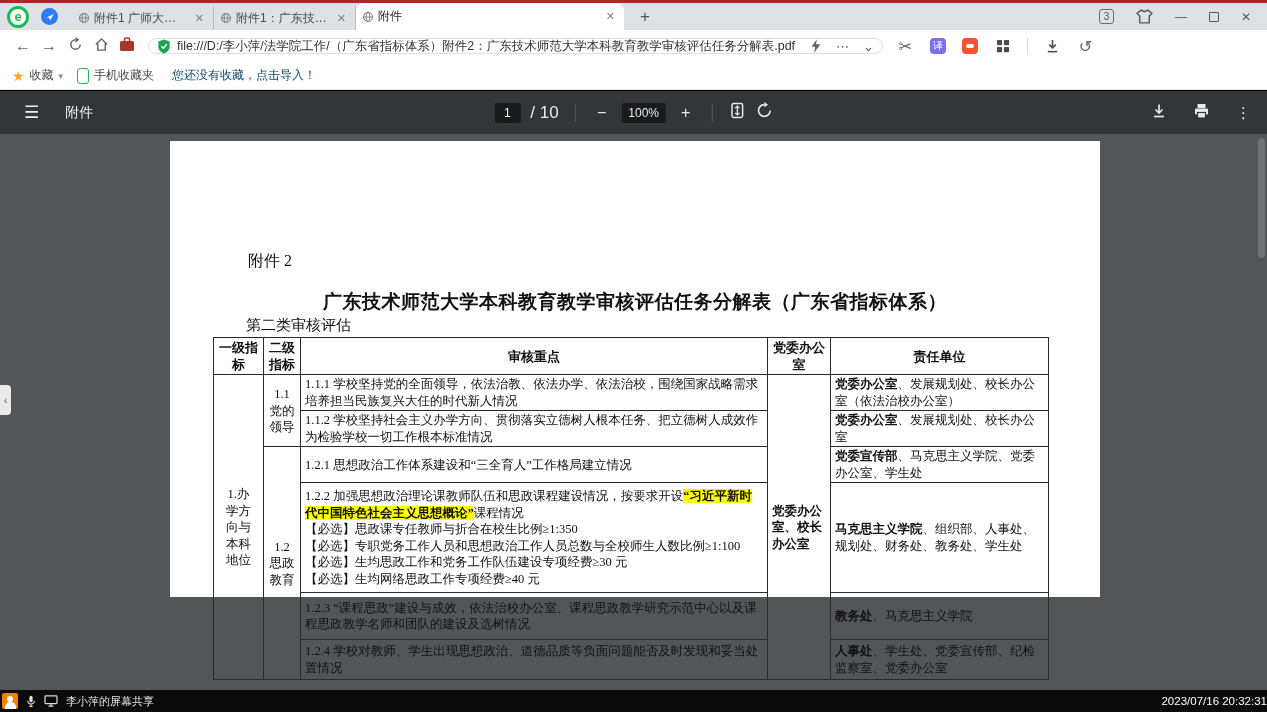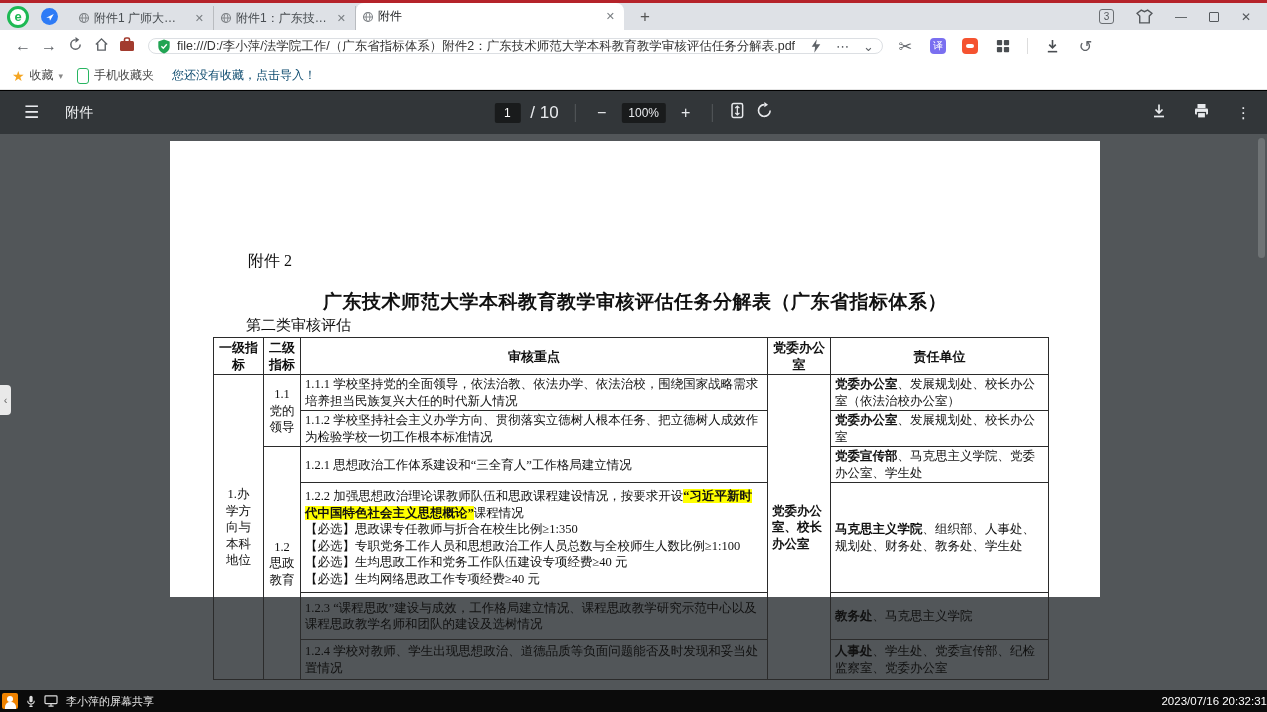--- a/index.html
+++ b/index.html
@@ -297,27 +297,27 @@
 思政
 教育</td>
             <td class="focus">1.2.1 思想政治工作体系建设和“三全育人”工作格局建立情况</td>
             <td class="resp"><span class="rlead">党委宣传部</span><span>、马克思主义学院、党委办公室、学生处</span></td>
           </tr>
           <tr style="height:110px;">
             <td class="focus">
               <div><span>1.2.2 加强思想政治理论课教师队伍和思政课程建设情况，按要求开设</span><span class="hl">“习近平新时代中国特色社会主义思想概论”</span><span>课程情况</span></div>
               <div>【必选】思政课专任教师与折合在校生比例≥1:350</div>
               <div>【必选】专职党务工作人员和思想政治工作人员总数与全校师生人数比例≥1:100</div>
-              <div>【必选】生均思政工作和党务工作队伍建设专项经费≥40 元</div>
+              <div>【必选】生均思政工作和党务工作队伍建设专项经费≥30 元</div>
               <div>【必选】生均网络思政工作专项经费≥40 元</div>
             </td>
             <td class="resp"><span class="rlead">马克思主义学院</span><span>、组织部、人事处、规划处、财务处、教务处、学生处</span></td>
           </tr>
           <tr style="height:47px;">
-            <td class="focus">1.2.3 “课程思政”建设与成效，工作格局建立情况、课程思政教学研究示范中心以及课程思政教学名师和团队的建设及选树情况</td>
+            <td class="focus">1.2.3 “课程思政”建设与成效，依法治校办公室、课程思政教学研究示范中心以及课程思政教学名师和团队的建设及选树情况</td>
             <td class="resp"><span class="rlead">教务处</span><span>、马克思主义学院</span></td>
           </tr>
           <tr style="height:40px;">
             <td class="focus">1.2.4 学校对教师、学生出现思想政治、道德品质等负面问题能否及时发现和妥当处置情况</td>
             <td class="resp"><span class="rlead">人事处</span><span>、学生处、党委宣传部、纪检监察室、党委办公室</span></td>
           </tr>
         </tbody>
       </table>
     </div>
     <div class="sidehandle">‹</div>

